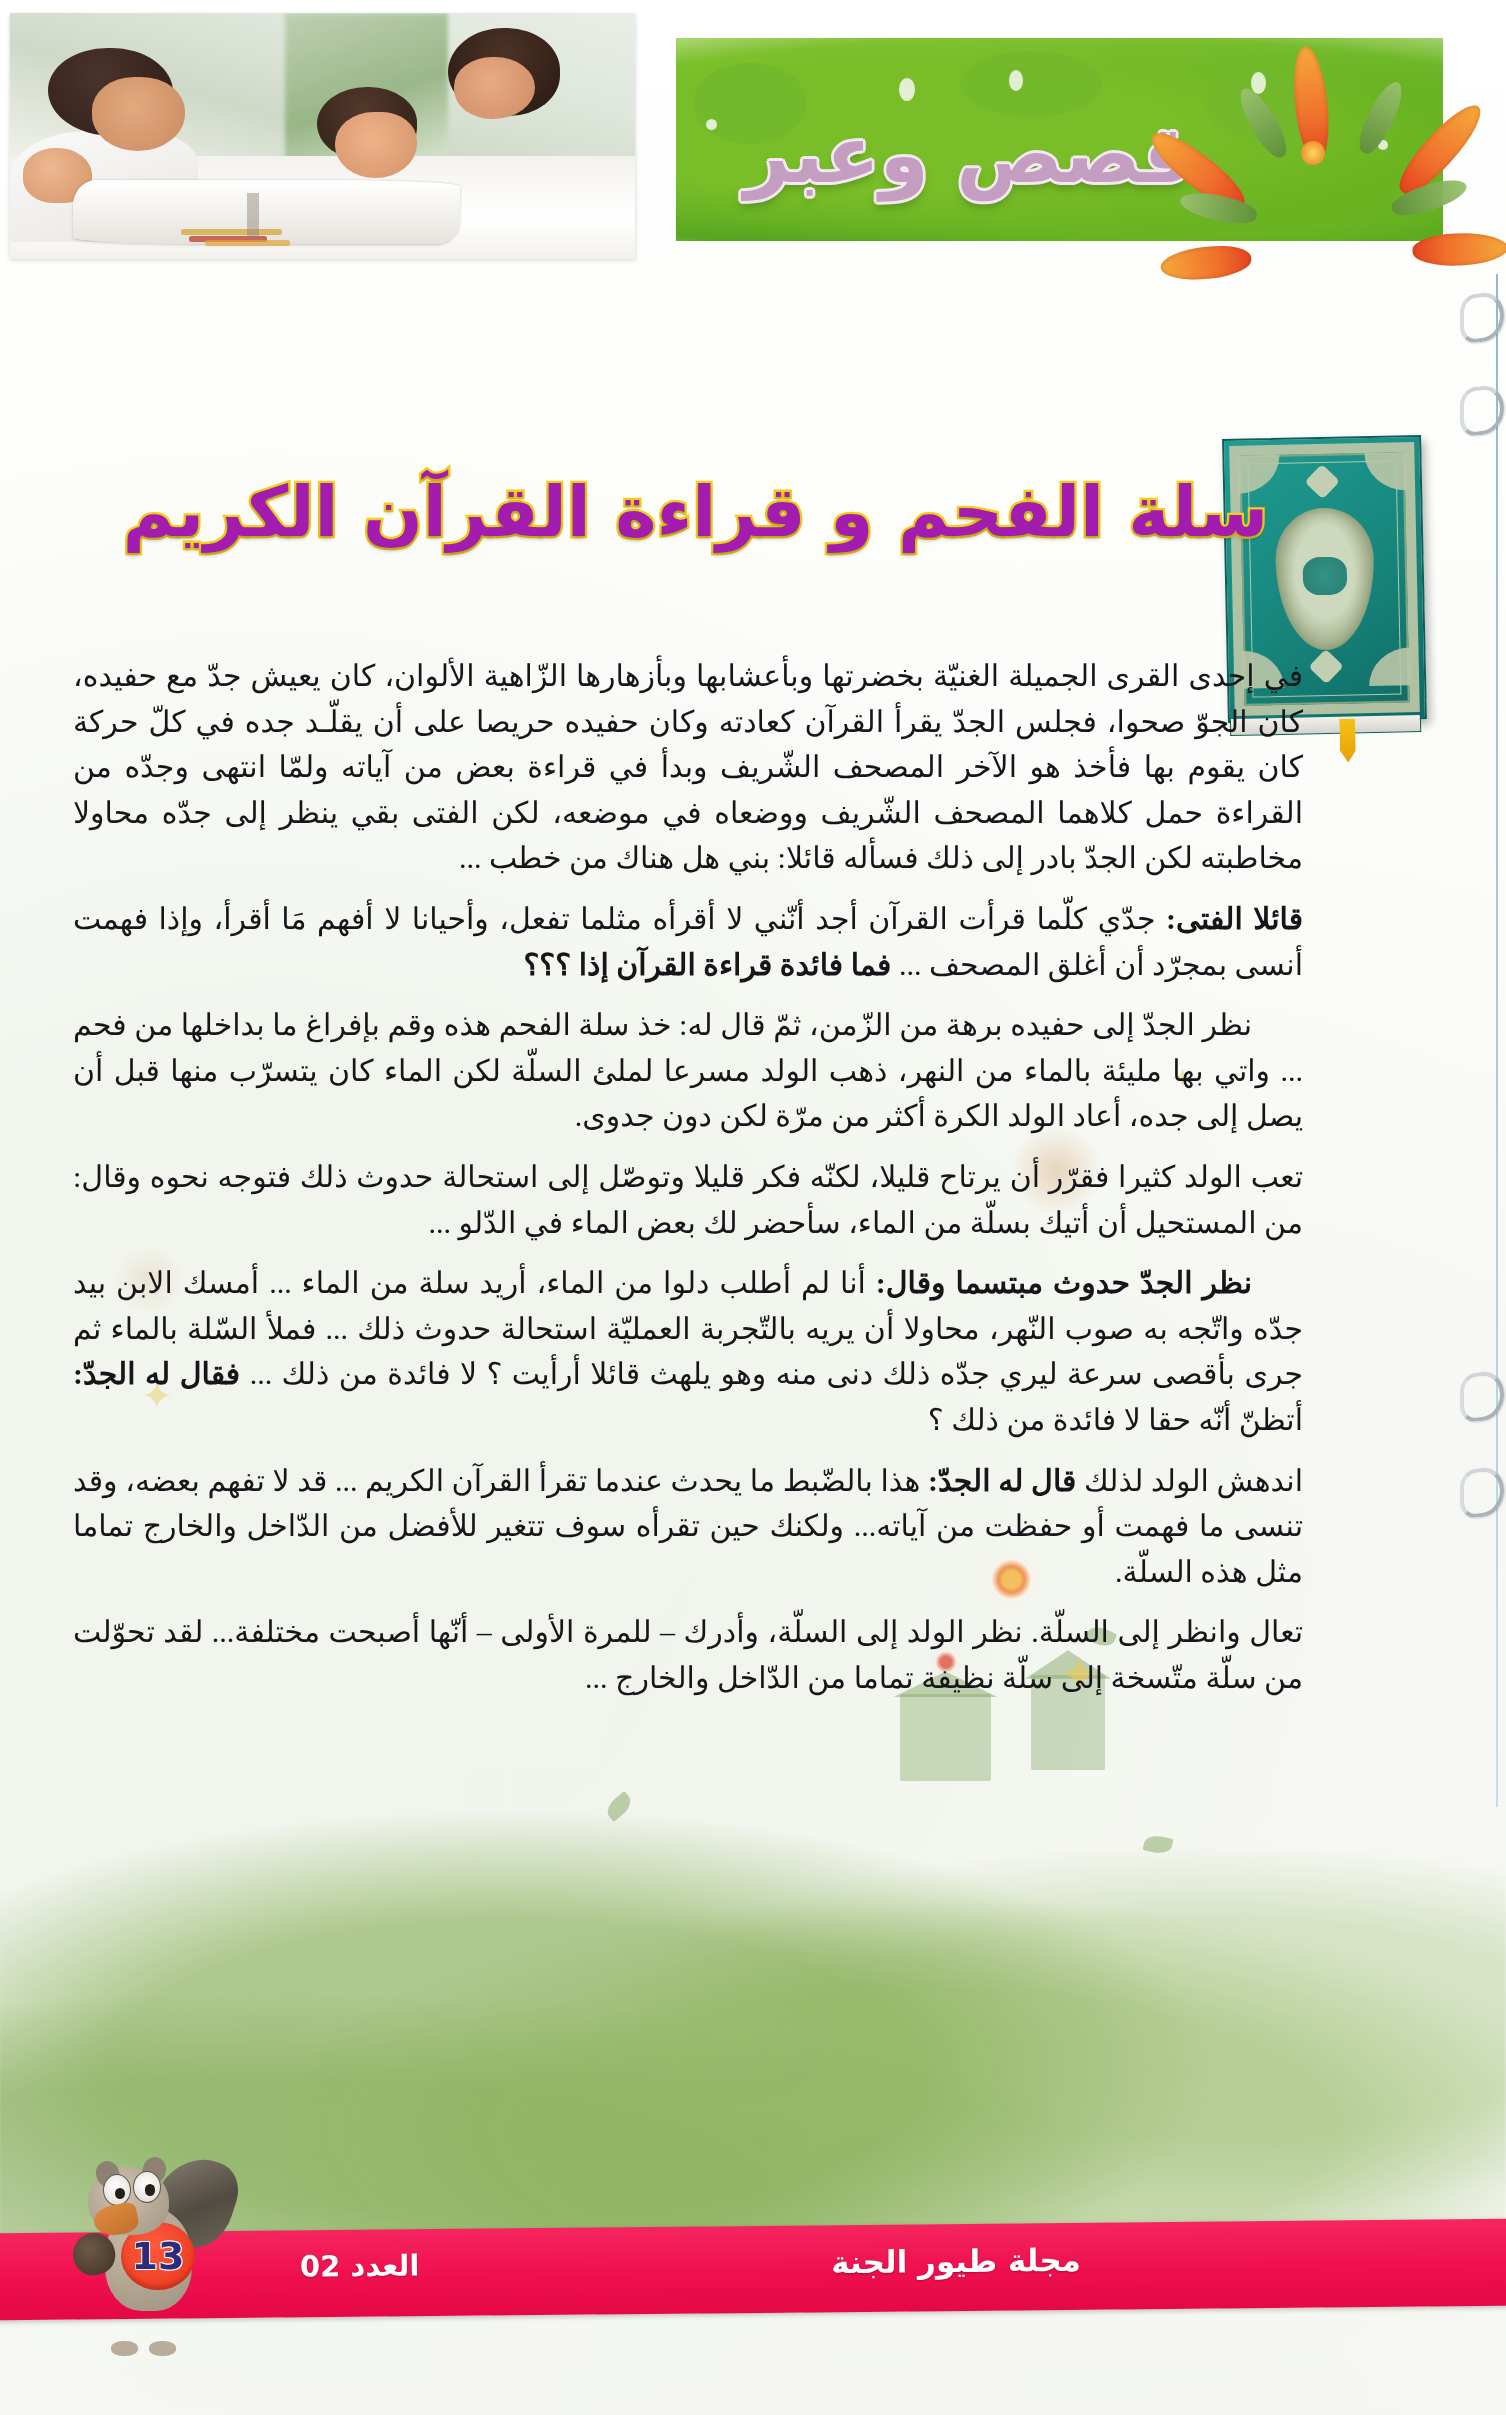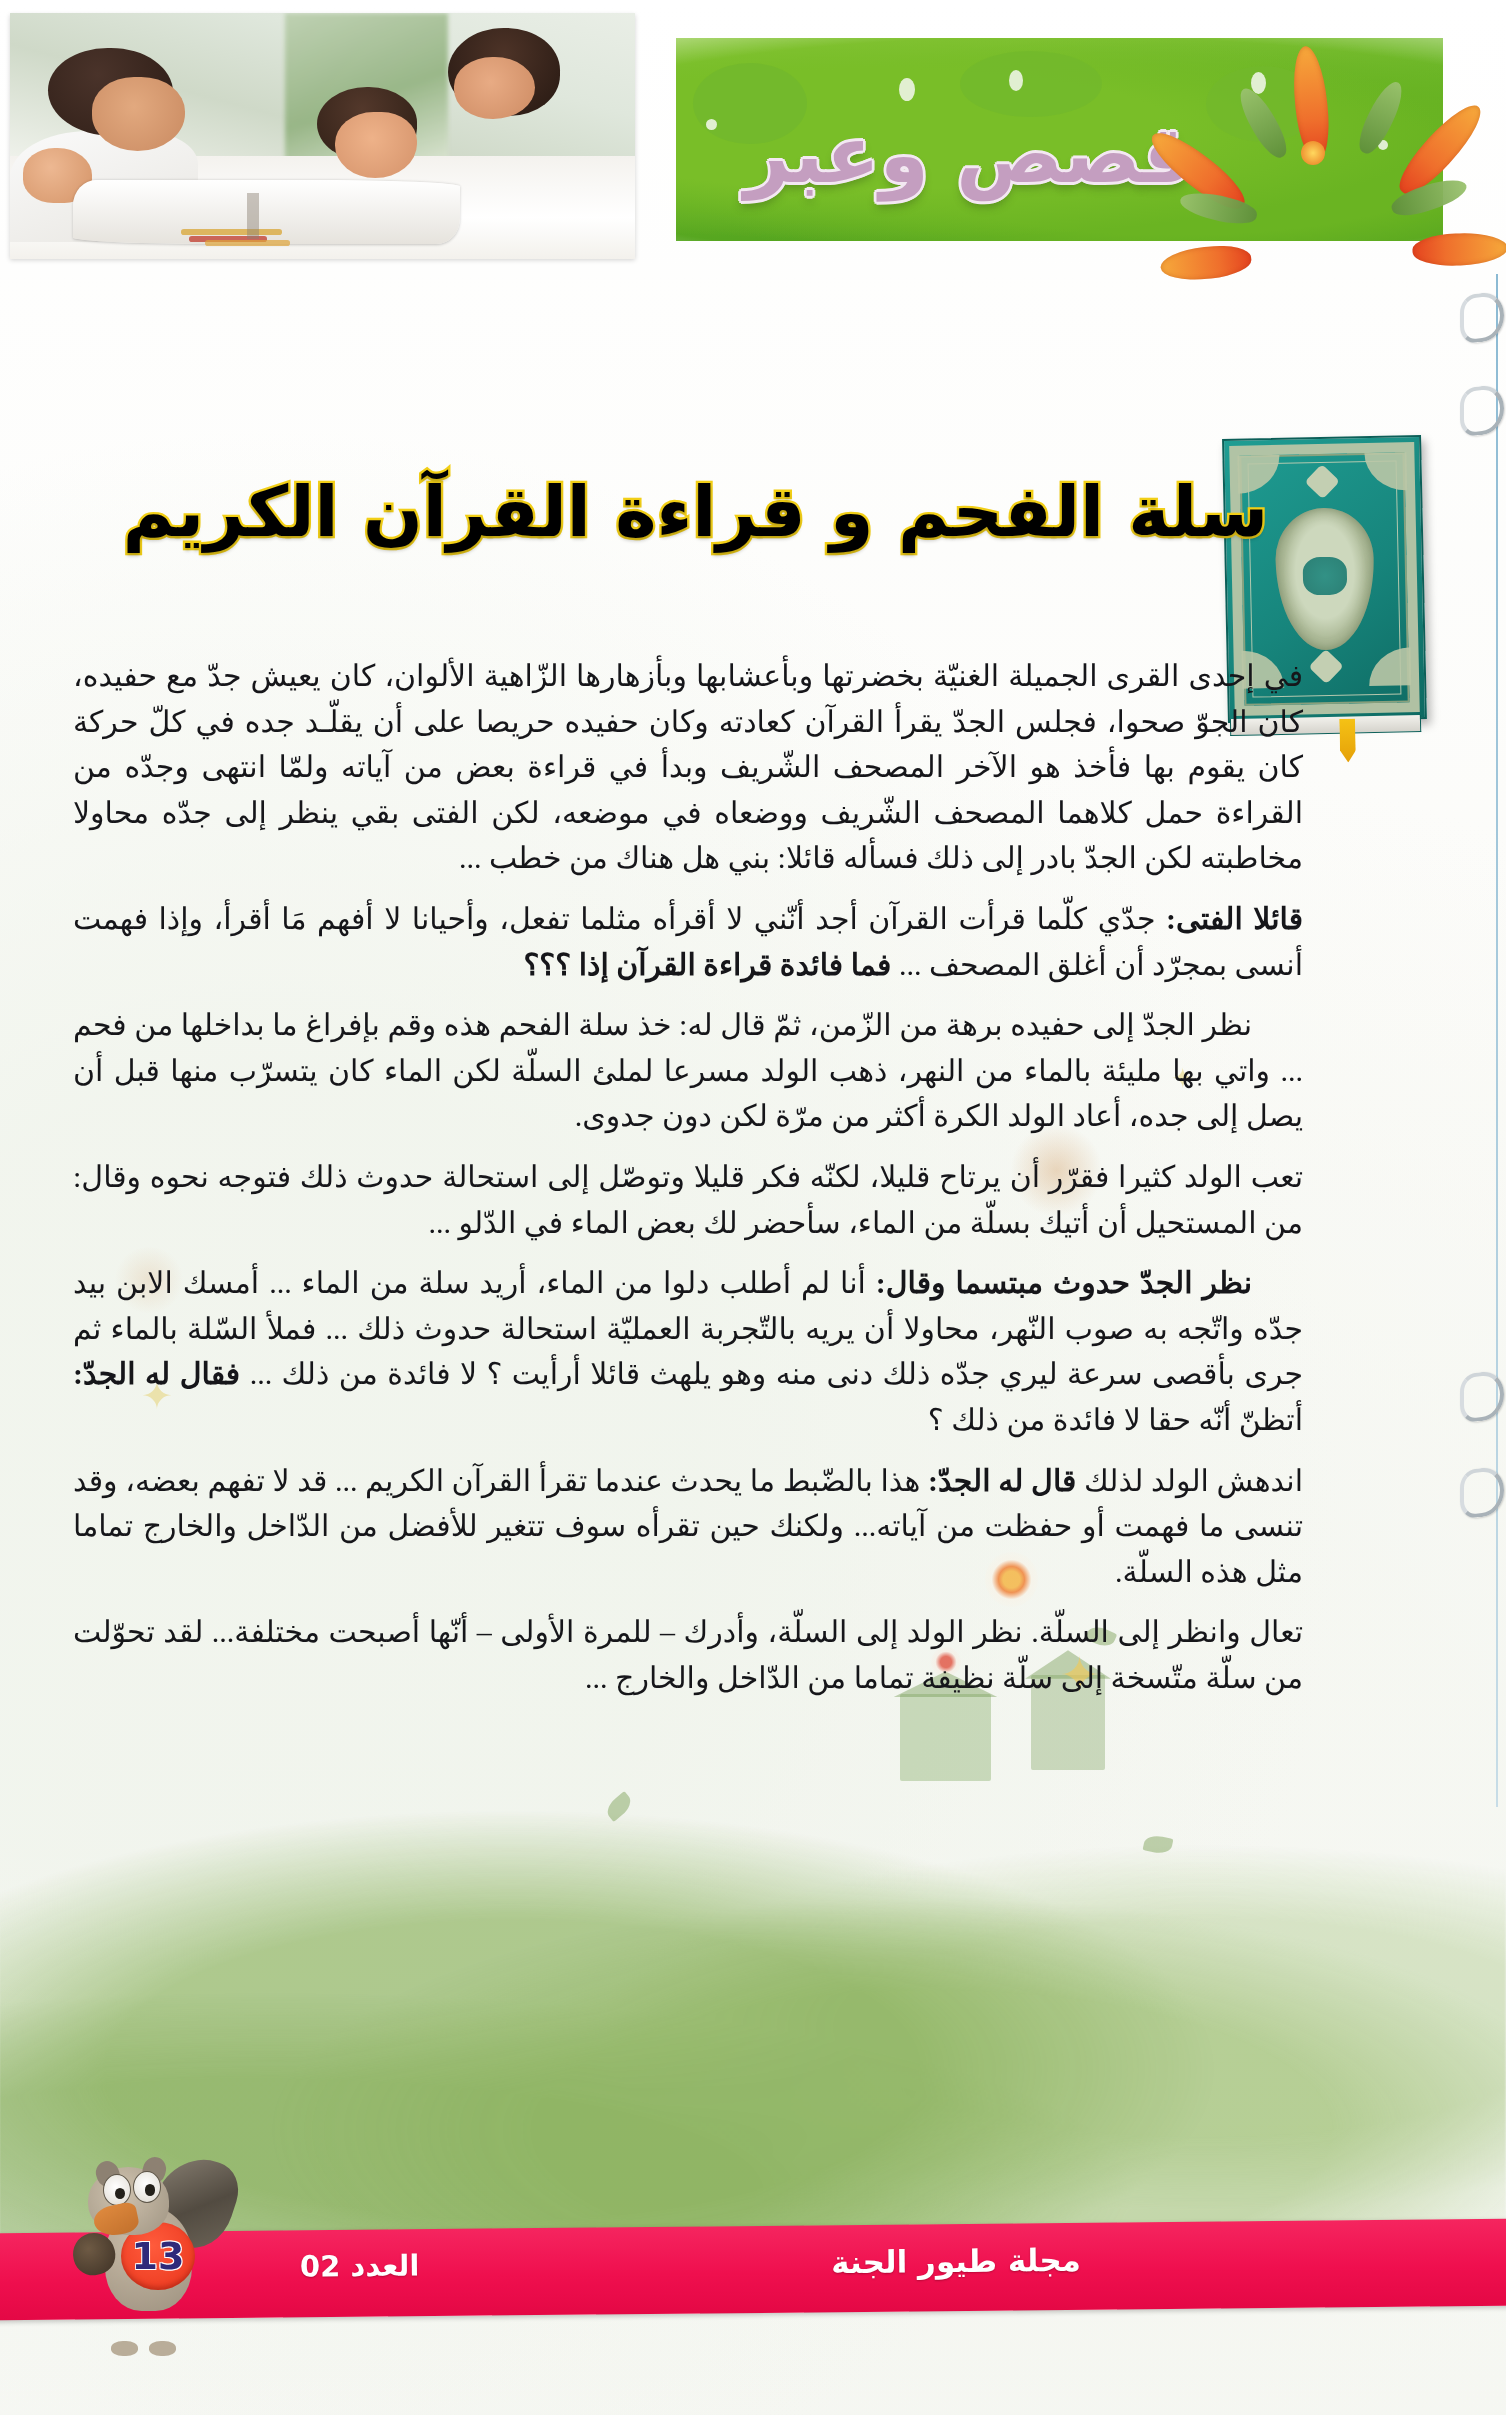--- a/index.html
+++ b/index.html
@@ -241,21 +241,21 @@
     background:linear-gradient(180deg,#f5c215,#e5a008);
     clip-path:polygon(0 0,100% 0,100% 72%,50% 100%,0 72%);
   }
 
   
   .article-title{
     position:absolute;left:0;right:0;top:471px;
     text-align:center;
     font-family:"DejaVu Sans", sans-serif;
     font-size:70px;font-weight:bold;
-    color:#000000;
+    color:#a21caf;
     letter-spacing:-0.9px;
     -webkit-text-stroke:4.7px #f2cf17;
     paint-order:stroke fill;
     text-shadow:0 2.8px 3.8px rgba(0,0,0,.22);
     direction:rtl;
     padding-right:114px;
     white-space:nowrap;
   }
 
   

